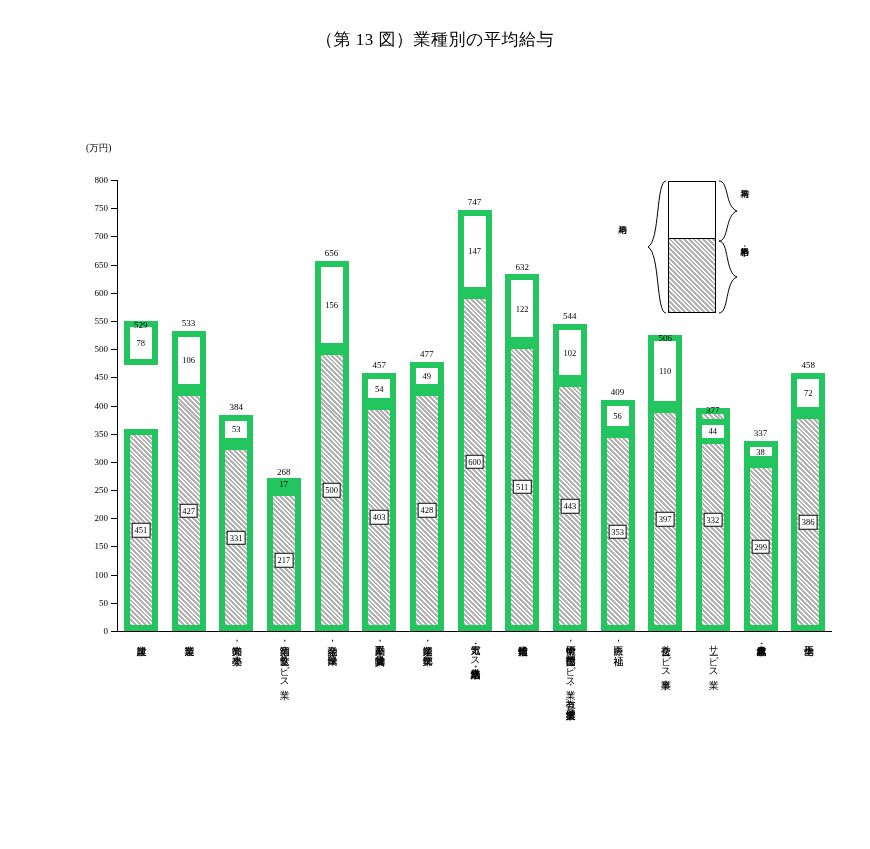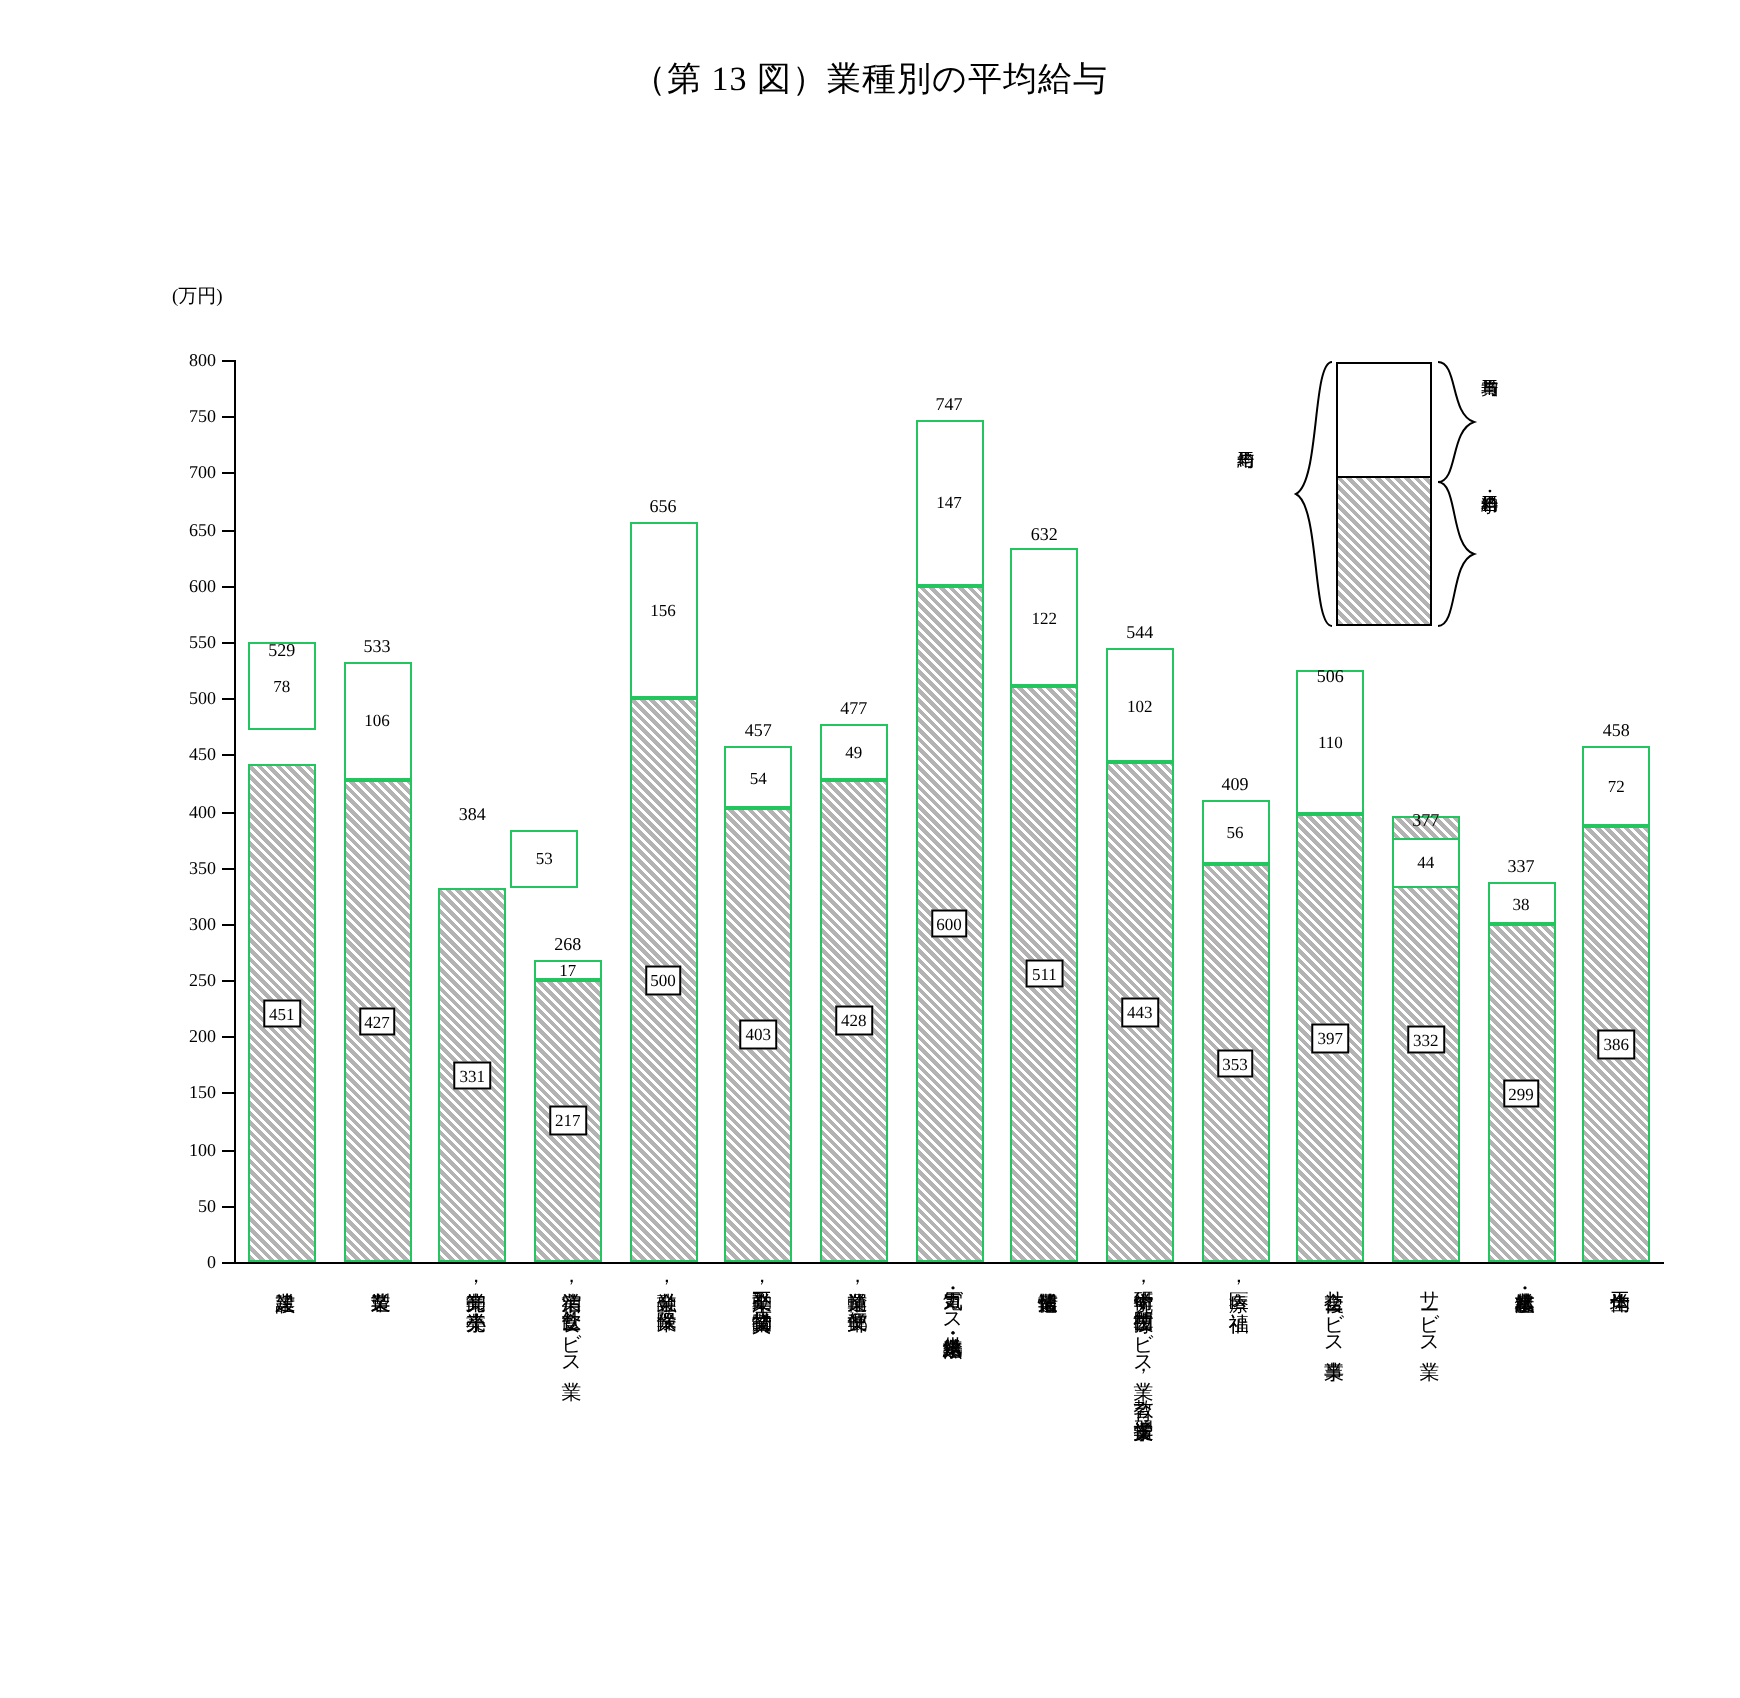--- a/index.html
+++ b/index.html
@@ -82,21 +82,21 @@
   
   .bar-group {
     position: absolute;
     bottom: 0;
   }
   .seg {
     position: absolute;
     left: 0;
     width: 100%;
     box-sizing: border-box;
-    border: 1px solid #22c55e;
+    border: 6px solid #22c55e;
   }
   .seg-bottom {
     background-color: #b3b3b3;
     background-image: repeating-linear-gradient(
       45deg,
       rgba(255,255,255,0) 0px,
       rgba(255,255,255,0) 2px,
       #ffffff 2px,
       #ffffff 3.4px
     );
@@ -268,21 +268,21 @@
     </div>
     <div class="ytickwrap" style="bottom: 422.812px;">
       <div class="ytick"></div>
       <div class="ylabel">750</div>
     </div>
     <div class="ytickwrap" style="bottom: 451px;">
       <div class="ytick"></div>
       <div class="ylabel">800</div>
     </div>
     <div class="bar-group" style="left: 6.83333px; width: 34px; height: 298.224px;">
-      <div class="seg seg-bottom" style="bottom: 0px; height: 249px;">
+      <div class="seg seg-bottom" style="bottom: 0px; height: 202px;">
         <div class="seg-val" style="top: 50%;">451</div>
       </div>
       <div class="seg seg-top" style="bottom: 266px; height: 43.9725px; margin-top: 11px;">
         <div class="seg-val-plain" style="top: 50%;">78</div>
       </div>
       <div class="total-val">529</div>
       <div class="cat-label">建設業</div>
     </div>
     <div class="bar-group" style="left: 54.5px; width: 34px; height: 300.479px;">
       <div class="seg seg-bottom" style="bottom: 0px; height: 240.721px;">
@@ -291,21 +291,21 @@
       <div class="seg seg-top" style="bottom: 240.721px; height: 59.7575px;">
         <div class="seg-val-plain" style="top: 50%;">106</div>
       </div>
       <div class="total-val">533</div>
       <div class="cat-label">製造業</div>
     </div>
     <div class="bar-group" style="left: 102.167px; width: 34px; height: 216.48px;">
       <div class="seg seg-bottom" style="bottom: 0px; height: 186.601px;">
         <div class="seg-val" style="top: 50%;">331</div>
       </div>
-      <div class="seg seg-top" style="bottom: 186.601px; height: 29.8788px; margin-left: 36px;">
+      <div class="seg seg-top" style="bottom: 186.601px; height: 29.8788px;">
         <div class="seg-val-plain" style="top: 50%;">53</div>
       </div>
       <div class="total-val">384</div>
       <div class="cat-label">卸売業，小売業</div>
     </div>
     <div class="bar-group" style="left: 149.833px; width: 34px; height: 151.085px;">
       <div class="seg seg-bottom" style="bottom: 0px; height: 141.501px;">
         <div class="seg-val" style="top: 50%;">217</div>
       </div>
       <div class="seg seg-top" style="bottom: 141.501px; height: 9.58375px;">

